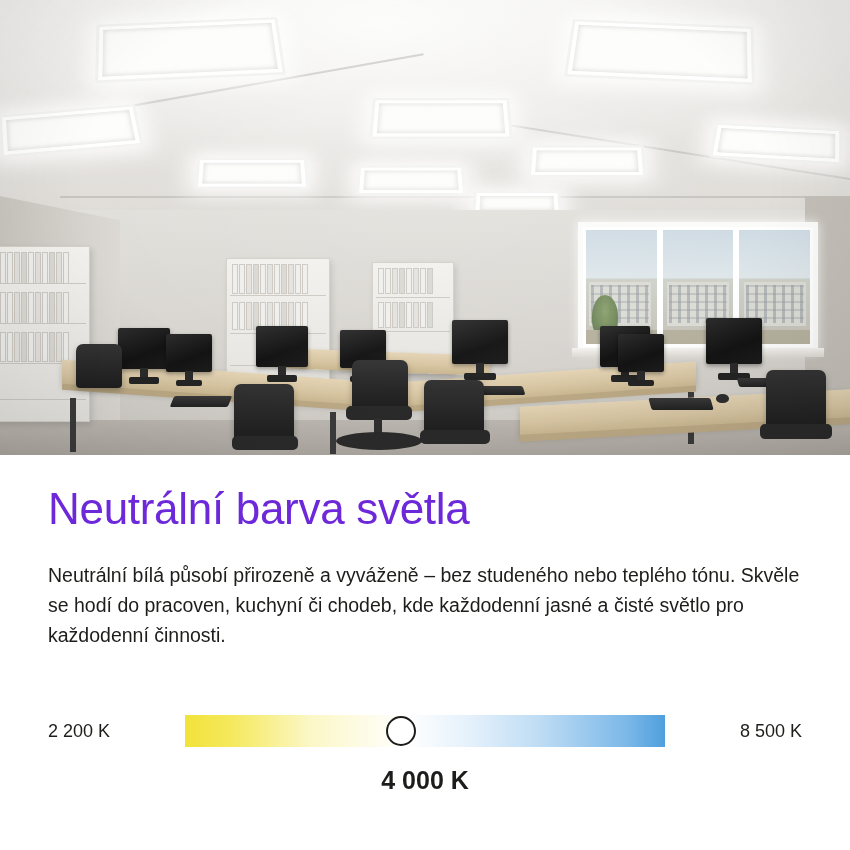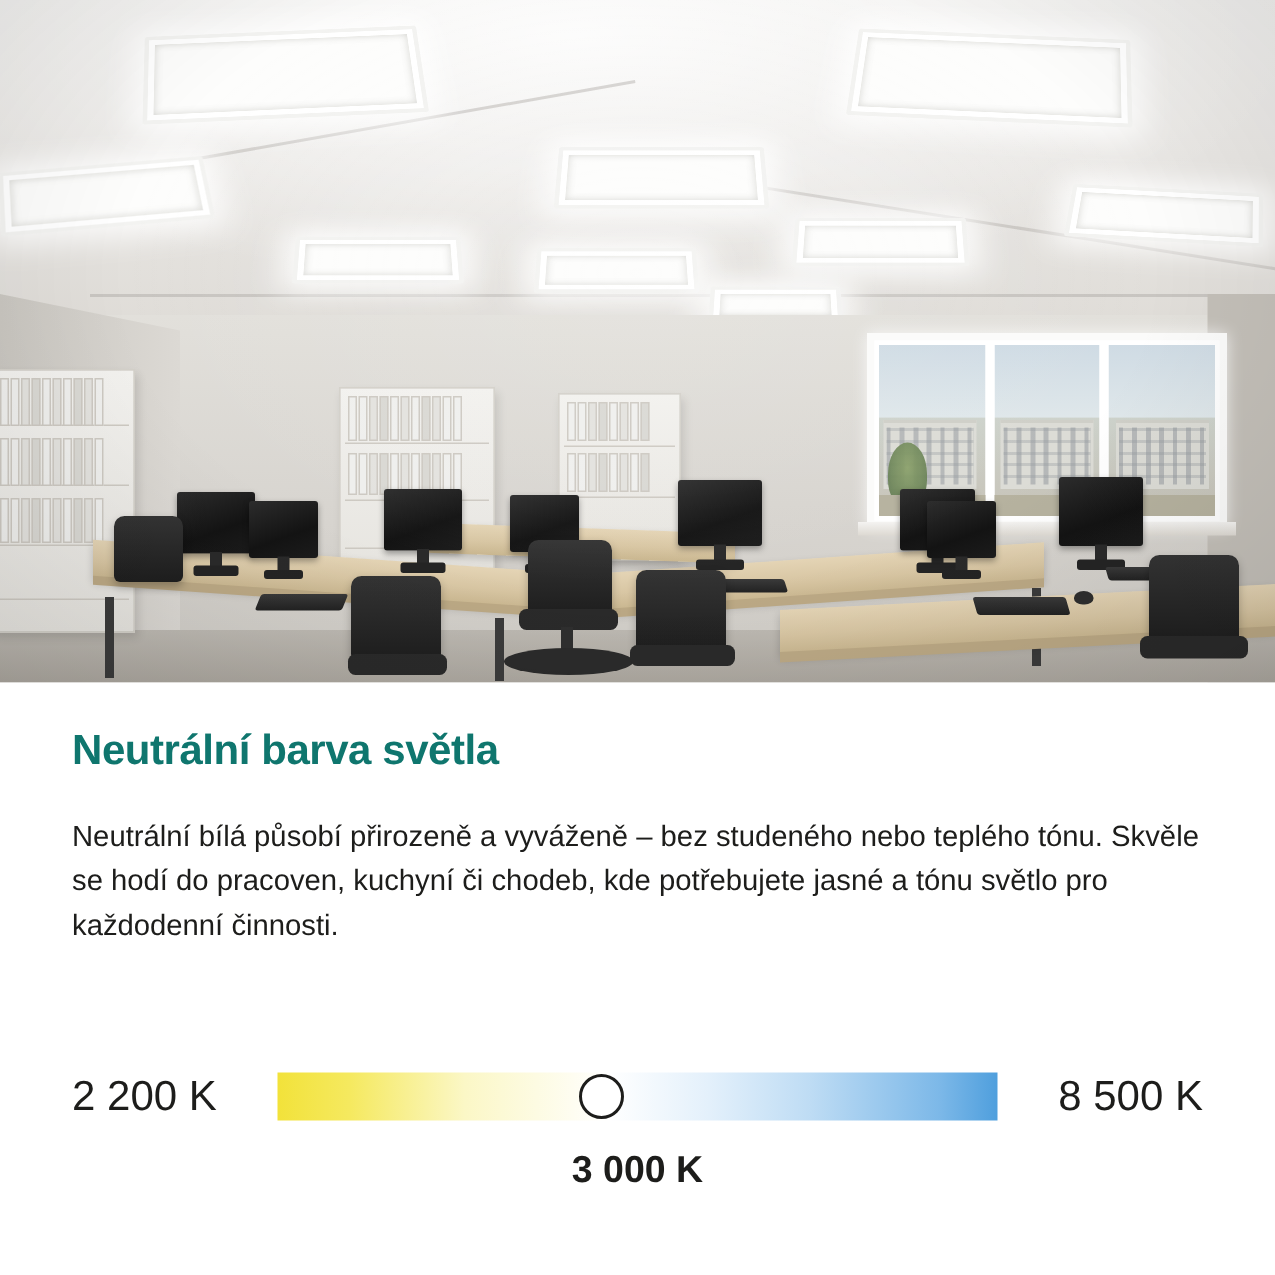--- a/index.html
+++ b/index.html
@@ -211,23 +211,23 @@
   }
 
   
   .content {
     position: absolute;
     left: 0; top: 455px; width: 850px; height: 395px;
     background: #ffffff;
     padding: 30px 48px 0 48px;
   }
   .headline {
-    color: #0f766e;
-    font-size: 28px;
-    font-weight: bold;
+    color: #6d28d9;
+    font-size: 44px;
+    font-weight: normal;
     letter-spacing: -0.3px;
     line-height: 1.1;
   }
   .body-copy {
     margin-top: 28px;
     color: #1d1d1b;
     font-size: 19.5px;
     line-height: 1.52;
     max-width: 760px;
   }
@@ -236,21 +236,21 @@
   .cct {
     position: absolute;
     left: 48px; top: 255px; width: 754px; height: 100px;
   }
   .cct-row {
     position: relative;
     display: flex; align-items: center; justify-content: space-between;
     height: 42px;
   }
   .cct-label {
-    font-size: 28px;
+    font-size: 18px;
     color: #1d1d1b;
     white-space: nowrap;
   }
   .gradient-bar {
     position: relative;
     width: 480px; height: 32px;
     background: linear-gradient(90deg, #f2e23a 0%, #f5e95f 10%, #fbf7c6 26%, #ffffff 46%, #e3f0fb 60%, #bedcf4 74%, #7cb8e8 92%, #4f9fdd 100%);
   }
   .knob {
     position: absolute;
@@ -518,28 +518,28 @@
     <div class="chair-back" style="left:424px;top:380px;width:60px;height:54px;"></div>
     <div class="chair-seat" style="left:420px;top:430px;width:70px;height:14px;"></div>
     <div class="chair-back" style="left:766px;top:370px;width:60px;height:58px;"></div>
     <div class="chair-seat" style="left:760px;top:424px;width:72px;height:15px;"></div>
 
     <div class="photo-vignette"></div>
   </div>
 
   <div class="content">
     <h1 class="headline">Neutrální barva světla</h1>
-    <p class="body-copy">Neutrální bílá působí přirozeně a vyváženě – bez studeného nebo teplého tónu. Skvěle se hodí do pracoven, kuchyní či chodeb, kde potřebujete jasné a tónu světlo pro každodenní činnosti.</p>
+    <p class="body-copy">Neutrální bílá působí přirozeně a vyváženě – bez studeného nebo teplého tónu. Skvěle se hodí do pracoven, kuchyní či chodeb, kde každodenní jasné a čisté světlo pro každodenní činnosti.</p>
 
     <div class="cct">
       <div class="cct-row">
         <span class="cct-label">2 200 K</span>
         <div class="gradient-bar">
           <div class="knob" style="left: 45%;"></div>
         </div>
         <span class="cct-label">8 500 K</span>
       </div>
       <div class="cct-current-wrap">
-        <div class="cct-current cct-current-inner">3 000 K</div>
+        <div class="cct-current cct-current-inner">4 000 K</div>
       </div>
     </div>
   </div>
 </div>
 
 </body></html>

